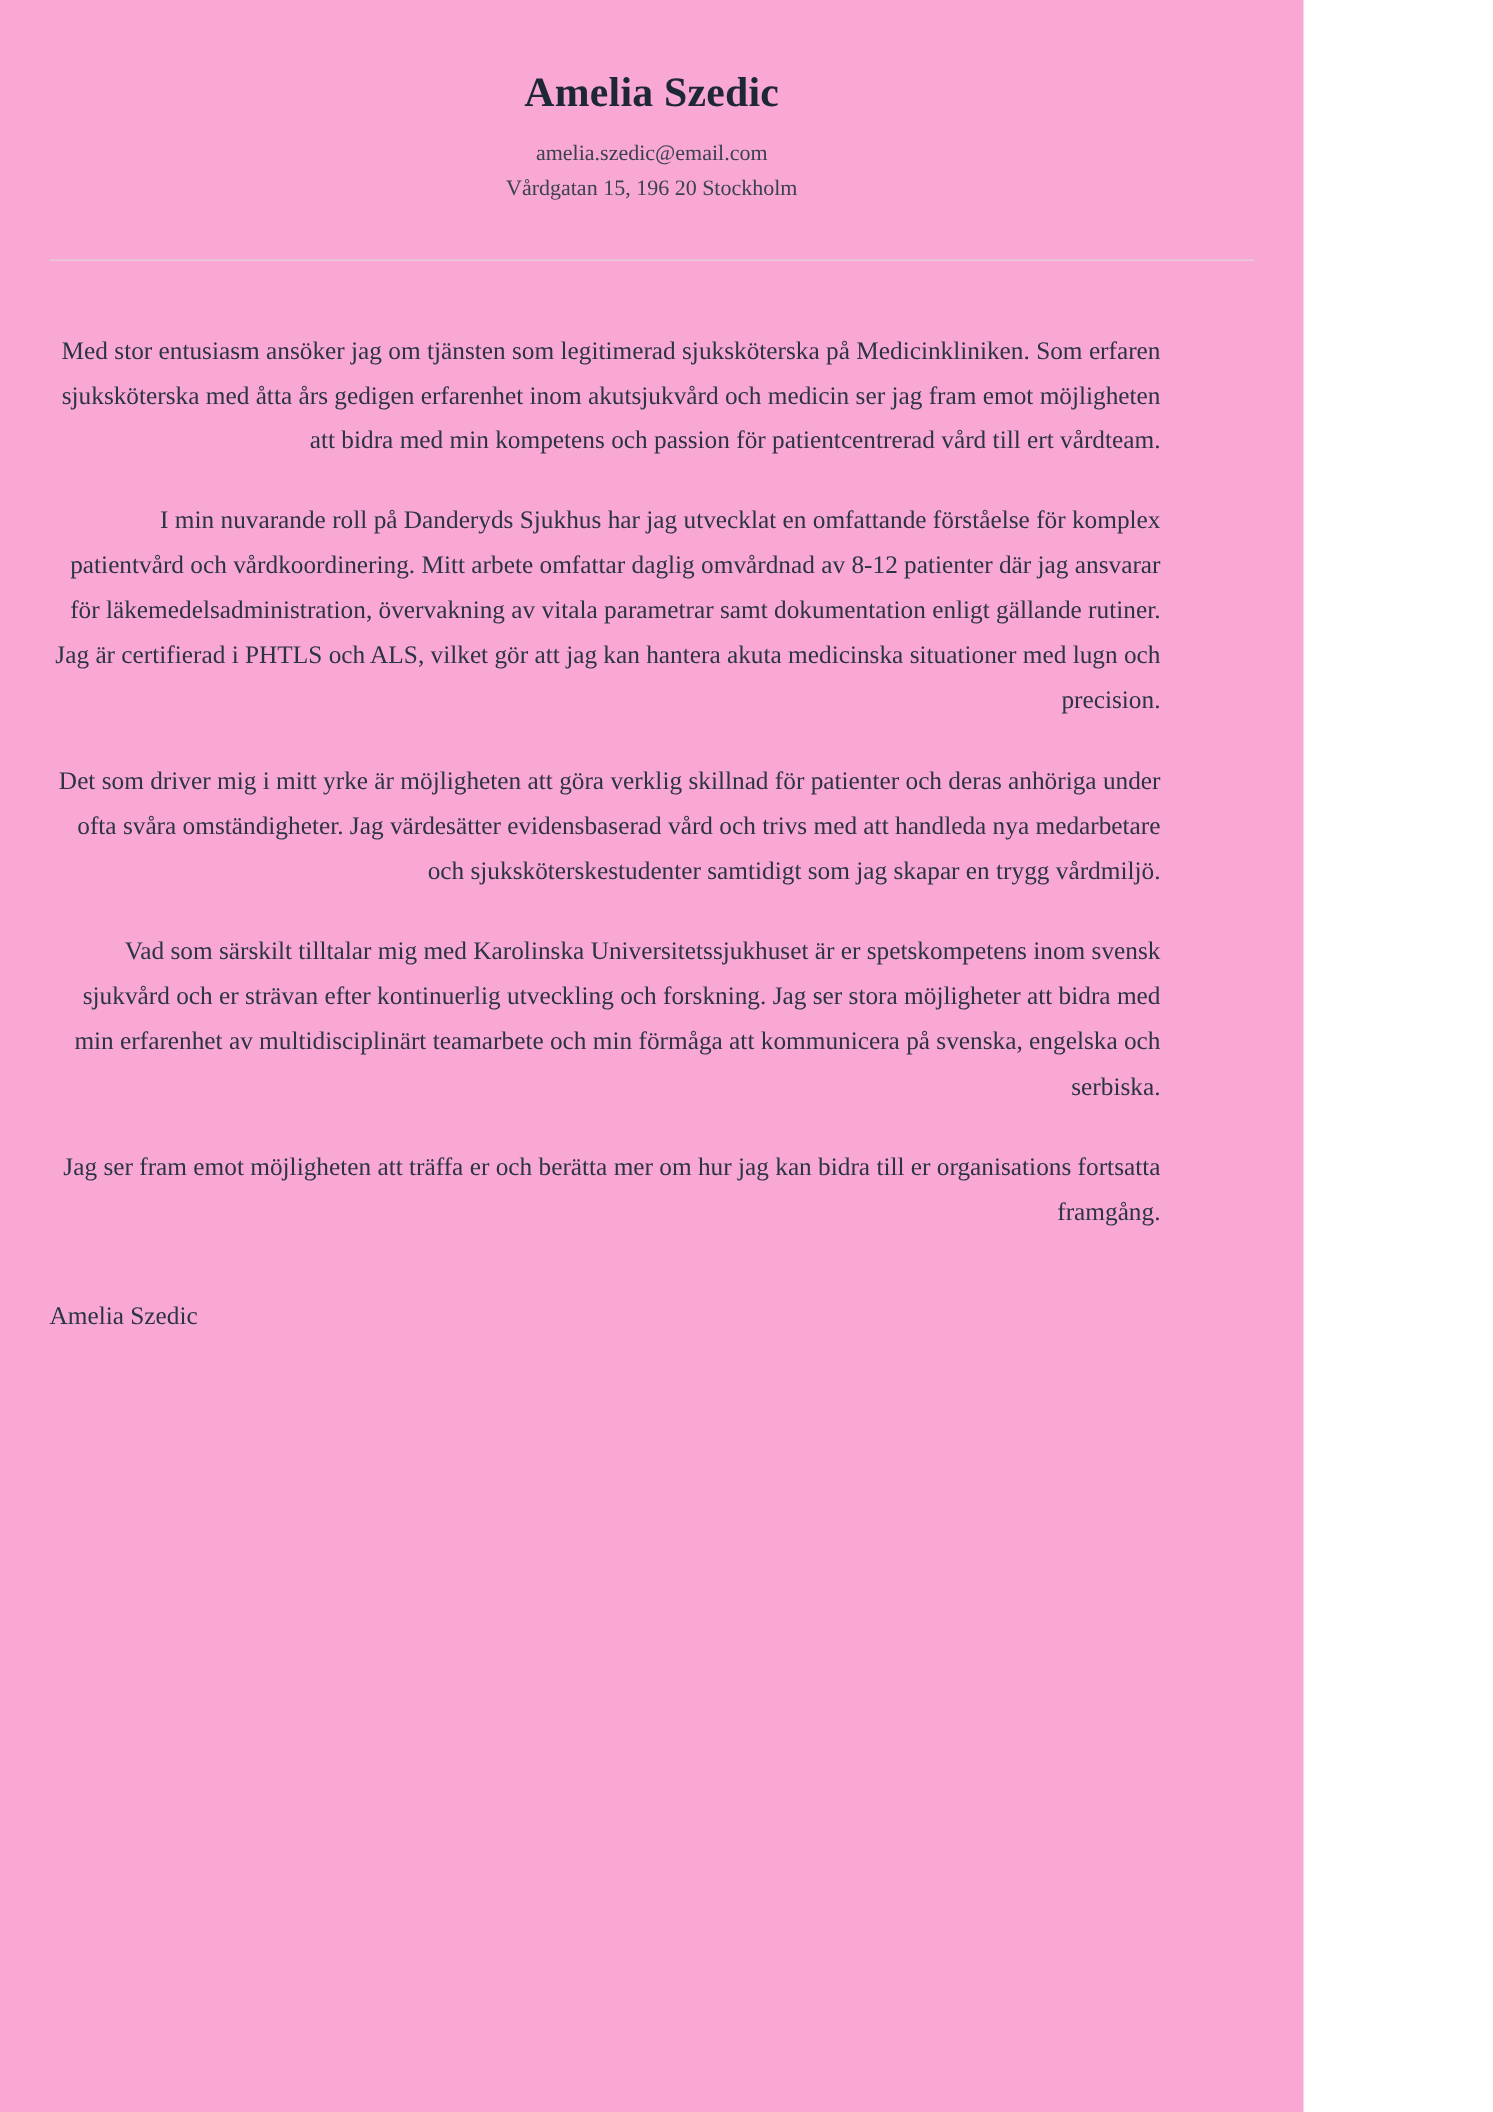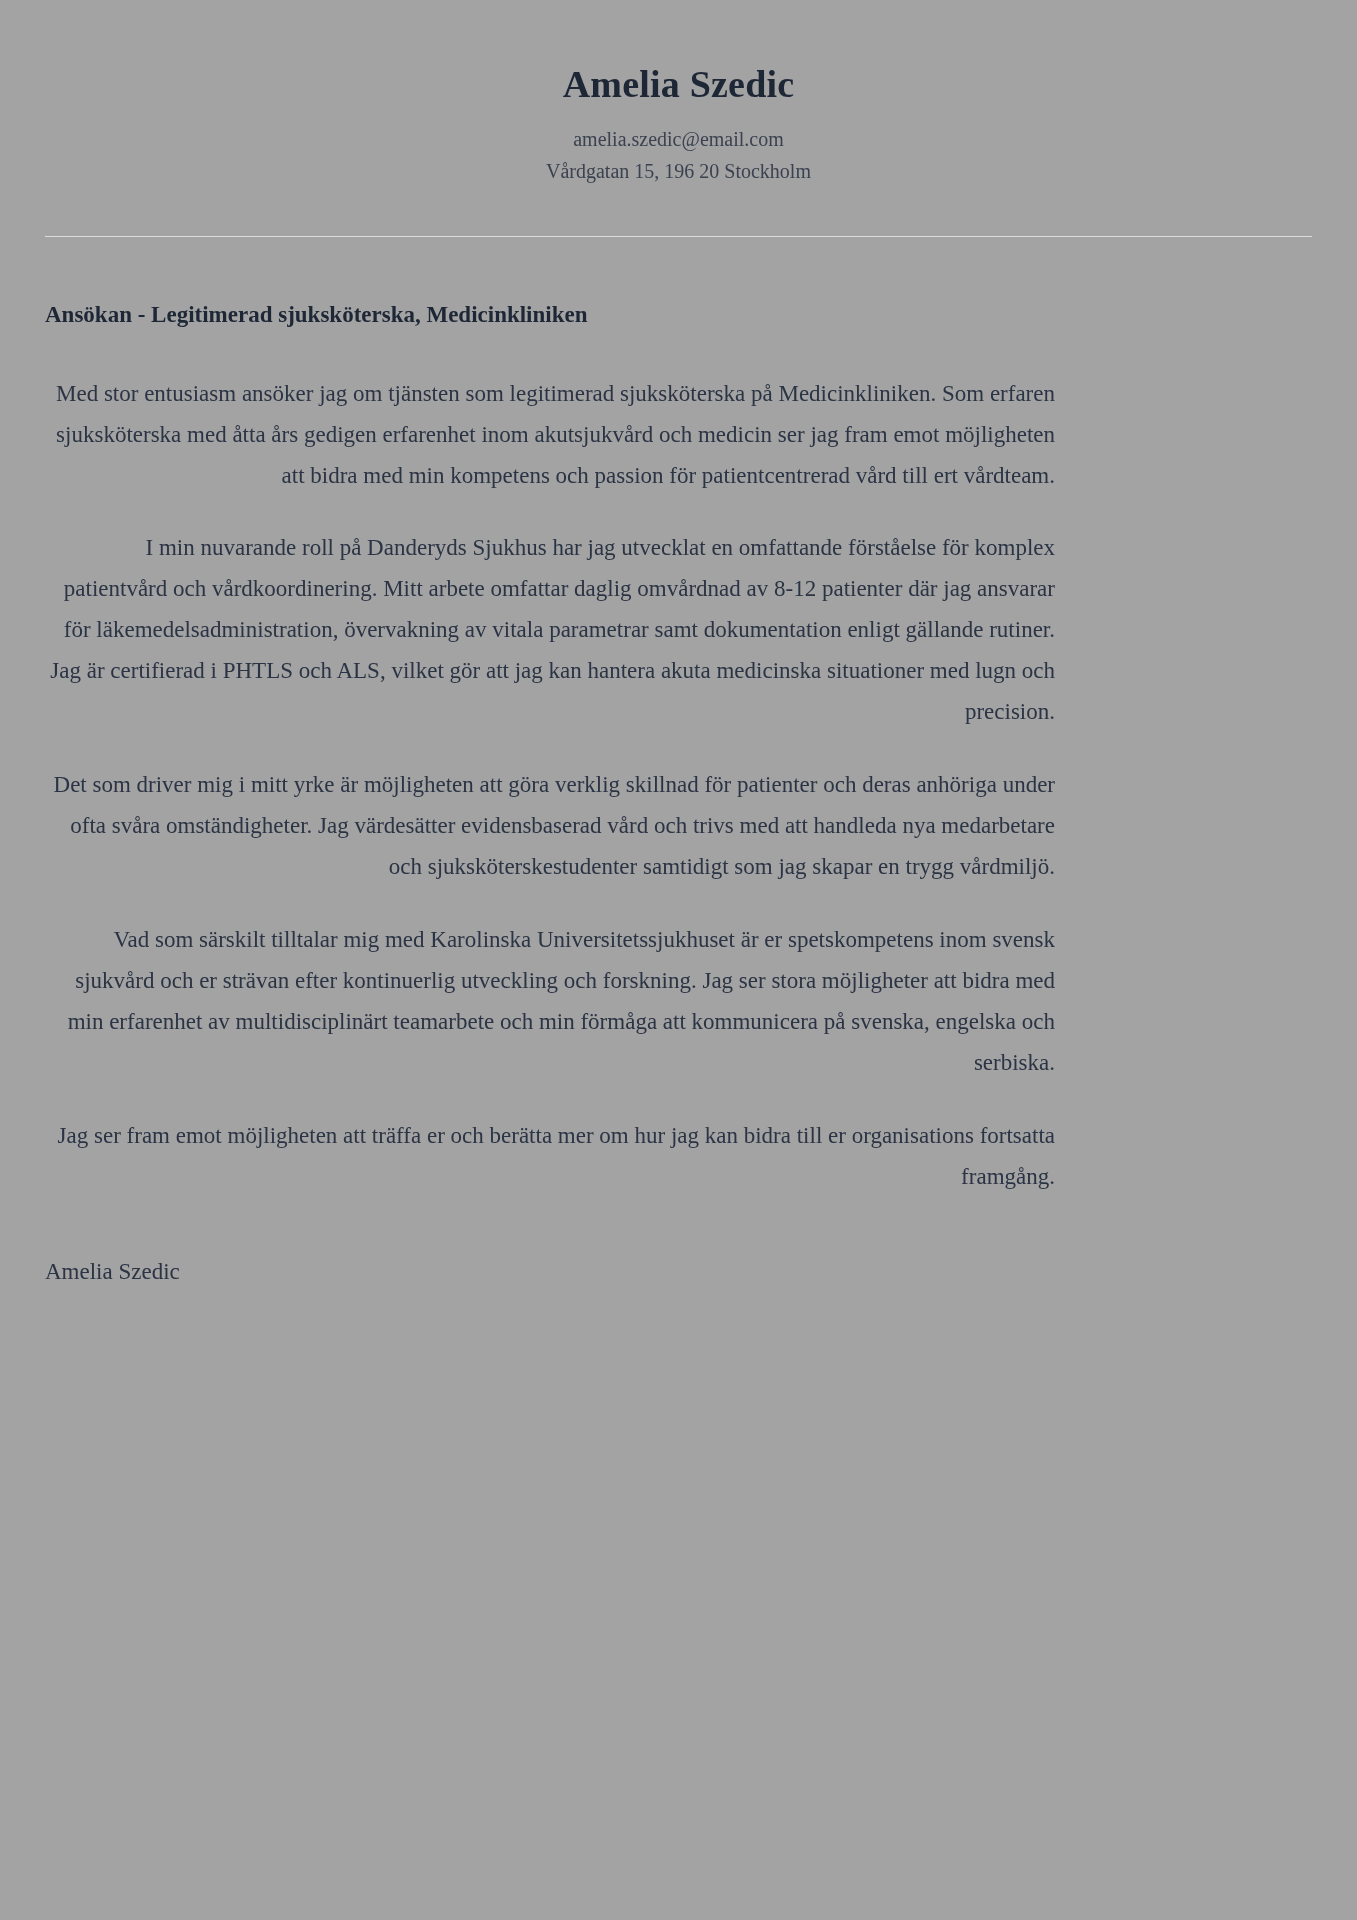--- a/index.html
+++ b/index.html
@@ -9,25 +9,25 @@
     background: #ffffff;
   }
   body {
     width: 1357px;
     min-height: 1920px;
     font-family: "Liberation Serif", "DejaVu Serif", serif;
     color: #2b3444;
     -webkit-font-smoothing: antialiased;
   }
   .page {
-    width: 1357px;
+    width: 1185px;
     min-height: 1920px;
     box-sizing: border-box;
     padding: 56px 45px 0 45px;
-    background: #a3a3a3;
+    background: #f9a8d4;
   }
   
   .letter-header {
     text-align: center;
     padding-top: 6px;
   }
   .applicant-name {
     font-size: 38px;
     font-weight: bold;
     letter-spacing: 0.2px;
@@ -86,21 +86,20 @@
   <header class="letter-header">
     <h1 class="applicant-name">Amelia Szedic</h1>
     <p class="contact-line">amelia.szedic@email.com</p>
     <p class="contact-line">Vårdgatan 15, 196 20 Stockholm</p>
   </header>
 
   <hr class="divider">
 
   <main class="letter-body">
 
-    <h2 class="subject-line">Ansökan - Legitimerad sjuksköterska, Medicinkliniken</h2>
 
     <p class="paragraph">Med stor entusiasm ansöker jag om tjänsten som legitimerad sjuksköterska på Medicinkliniken. Som erfaren sjuksköterska med åtta års gedigen erfarenhet inom akutsjukvård och medicin ser jag fram emot möjligheten att bidra med min kompetens och passion för patientcentrerad vård till ert vårdteam.</p>
 
     <p class="paragraph">I min nuvarande roll på Danderyds Sjukhus har jag utvecklat en omfattande förståelse för komplex patientvård och vårdkoordinering. Mitt arbete omfattar daglig omvårdnad av 8-12 patienter där jag ansvarar för läkemedelsadministration, övervakning av vitala parametrar samt dokumentation enligt gällande rutiner. Jag är certifierad i PHTLS och ALS, vilket gör att jag kan hantera akuta medicinska situationer med lugn och precision.</p>
 
     <p class="paragraph">Det som driver mig i mitt yrke är möjligheten att göra verklig skillnad för patienter och deras anhöriga under ofta svåra omständigheter. Jag värdesätter evidensbaserad vård och trivs med att handleda nya medarbetare och sjuksköterskestudenter samtidigt som jag skapar en trygg vårdmiljö.</p>
 
     <p class="paragraph">Vad som särskilt tilltalar mig med Karolinska Universitetssjukhuset är er spetskompetens inom svensk sjukvård och er strävan efter kontinuerlig utveckling och forskning. Jag ser stora möjligheter att bidra med min erfarenhet av multidisciplinärt teamarbete och min förmåga att kommunicera på svenska, engelska och serbiska.</p>
 
     <p class="paragraph">Jag ser fram emot möjligheten att träffa er och berätta mer om hur jag kan bidra till er organisations fortsatta framgång.</p>

